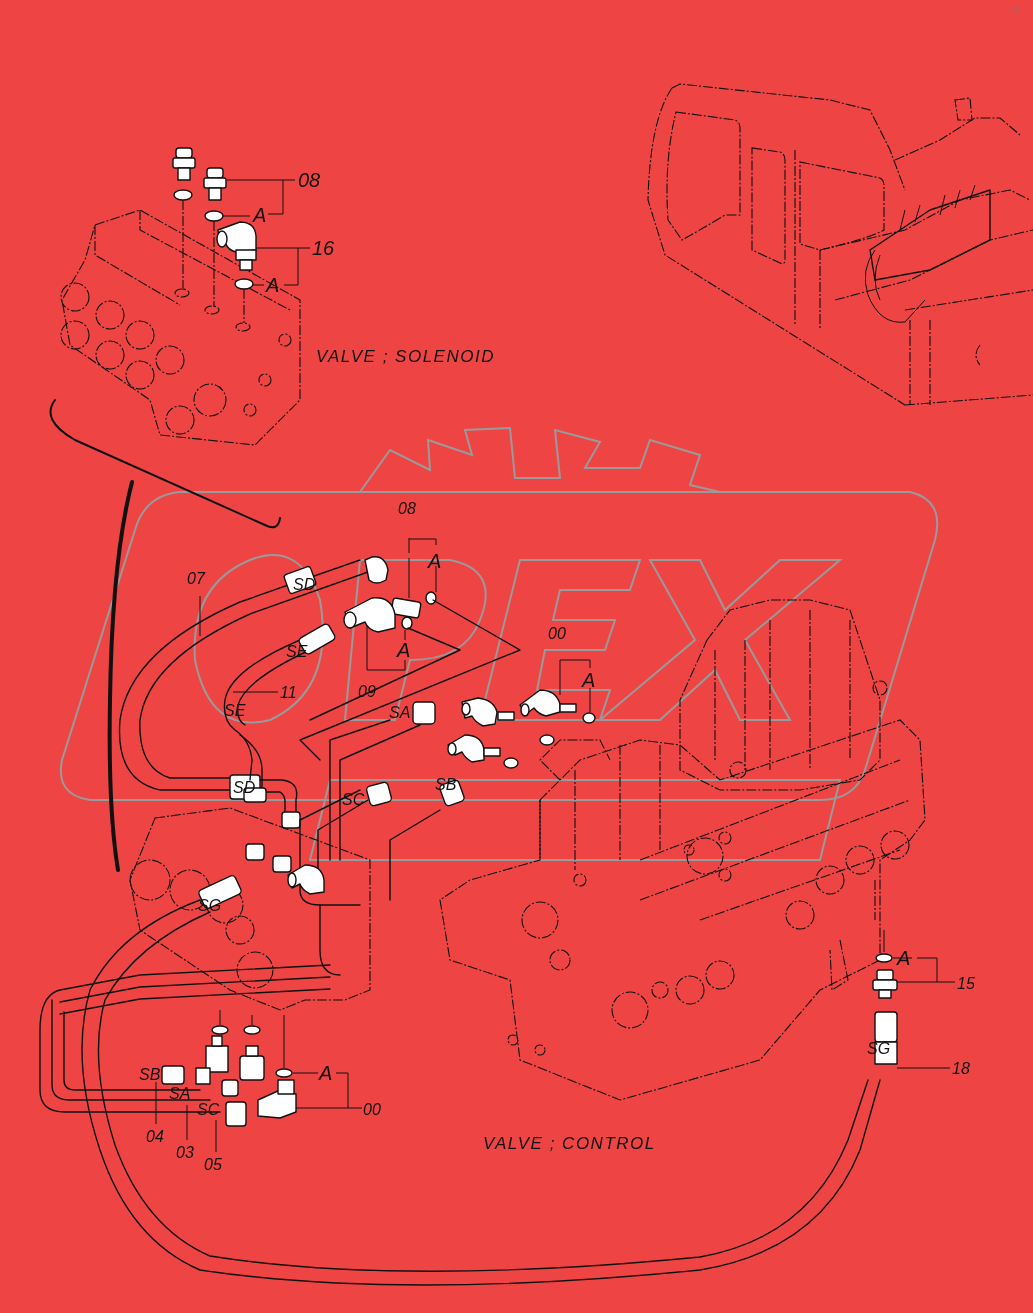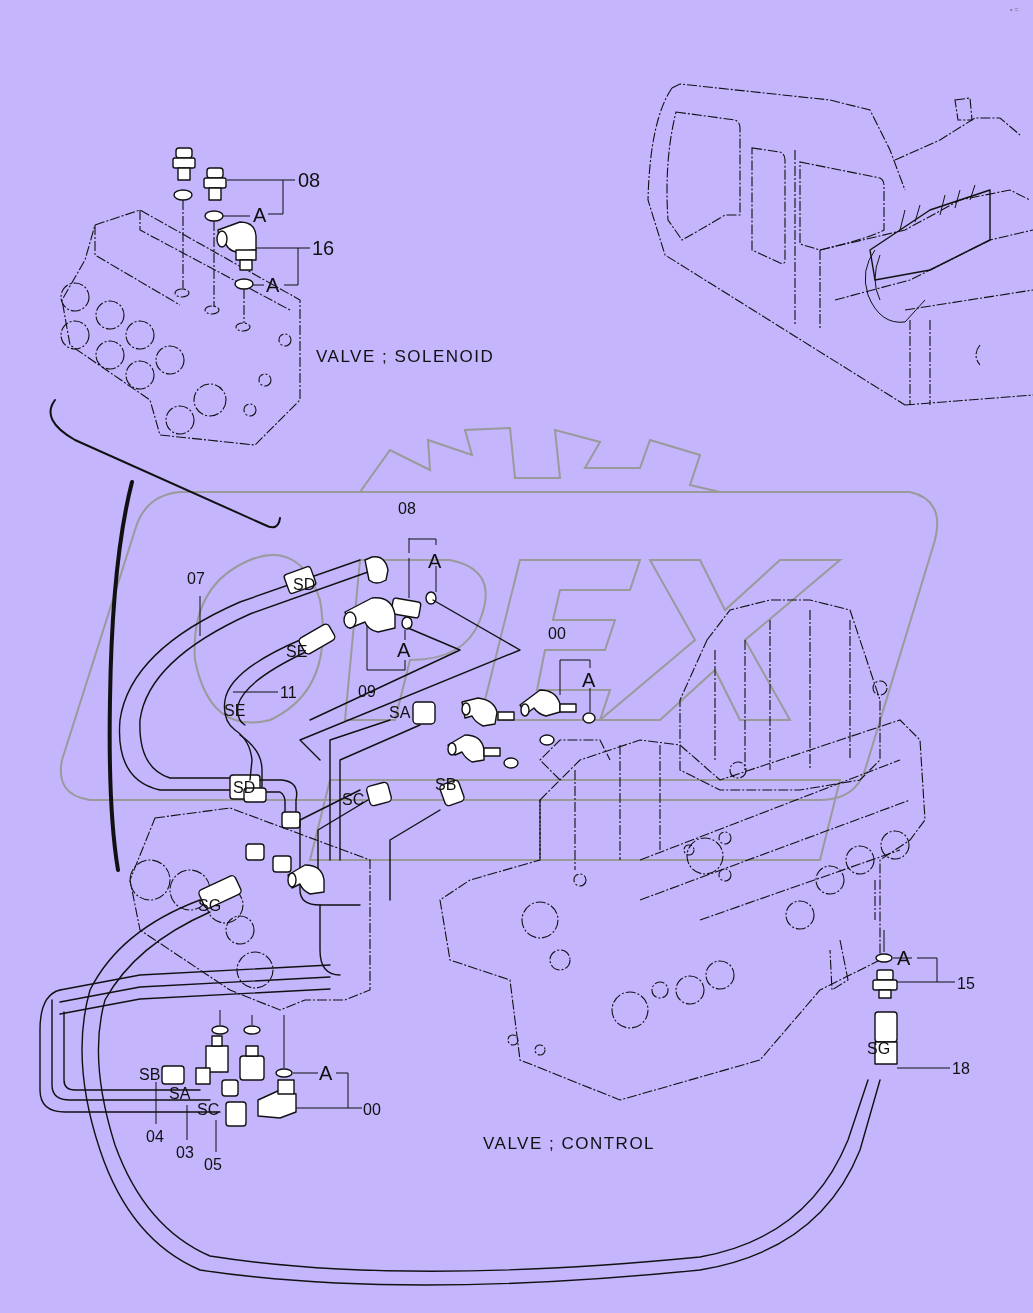--- a/index.html
+++ b/index.html
@@ -1,16 +1,16 @@
 <!DOCTYPE html>
 <html><head>
 <meta charset="utf-8">
 <style>
   html, body { margin: 0; padding: 0; background: #ffffff; }
-  #stage { position: relative; width: 1033px; height: 1313px; overflow: hidden; background: #c4b5fd; }
+  #stage { position: relative; width: 1033px; height: 1313px; overflow: hidden; background: #ef4444; font-style: italic; }
   svg { position: absolute; left: 0; top: 0; }
   .ln { fill: none; stroke: #111; stroke-width: 1.4; stroke-linecap: round; stroke-linejoin: round; }
   .thin { fill: none; stroke: #111; stroke-width: 1; }
   .dash { fill: none; stroke: #111; stroke-width: 1.1; stroke-dasharray: 10 2 2 2; }
   .bold { fill: none; stroke: #111; stroke-width: 4; stroke-linecap: round; }
   .part { fill: #fff; stroke: #111; stroke-width: 1.4; stroke-linejoin: round; }
   .wm { fill: none; stroke: #9a9a9a; stroke-width: 2; }
   .lbl { font-family: "Liberation Sans", sans-serif; font-size: 20px; fill: #111; }
   .lbl-sm { font-family: "Liberation Sans", sans-serif; font-size: 16px; fill: #111; }
   .title { font-family: "Liberation Sans", sans-serif; font-size: 17px; letter-spacing: 1.5px; fill: #111; }

